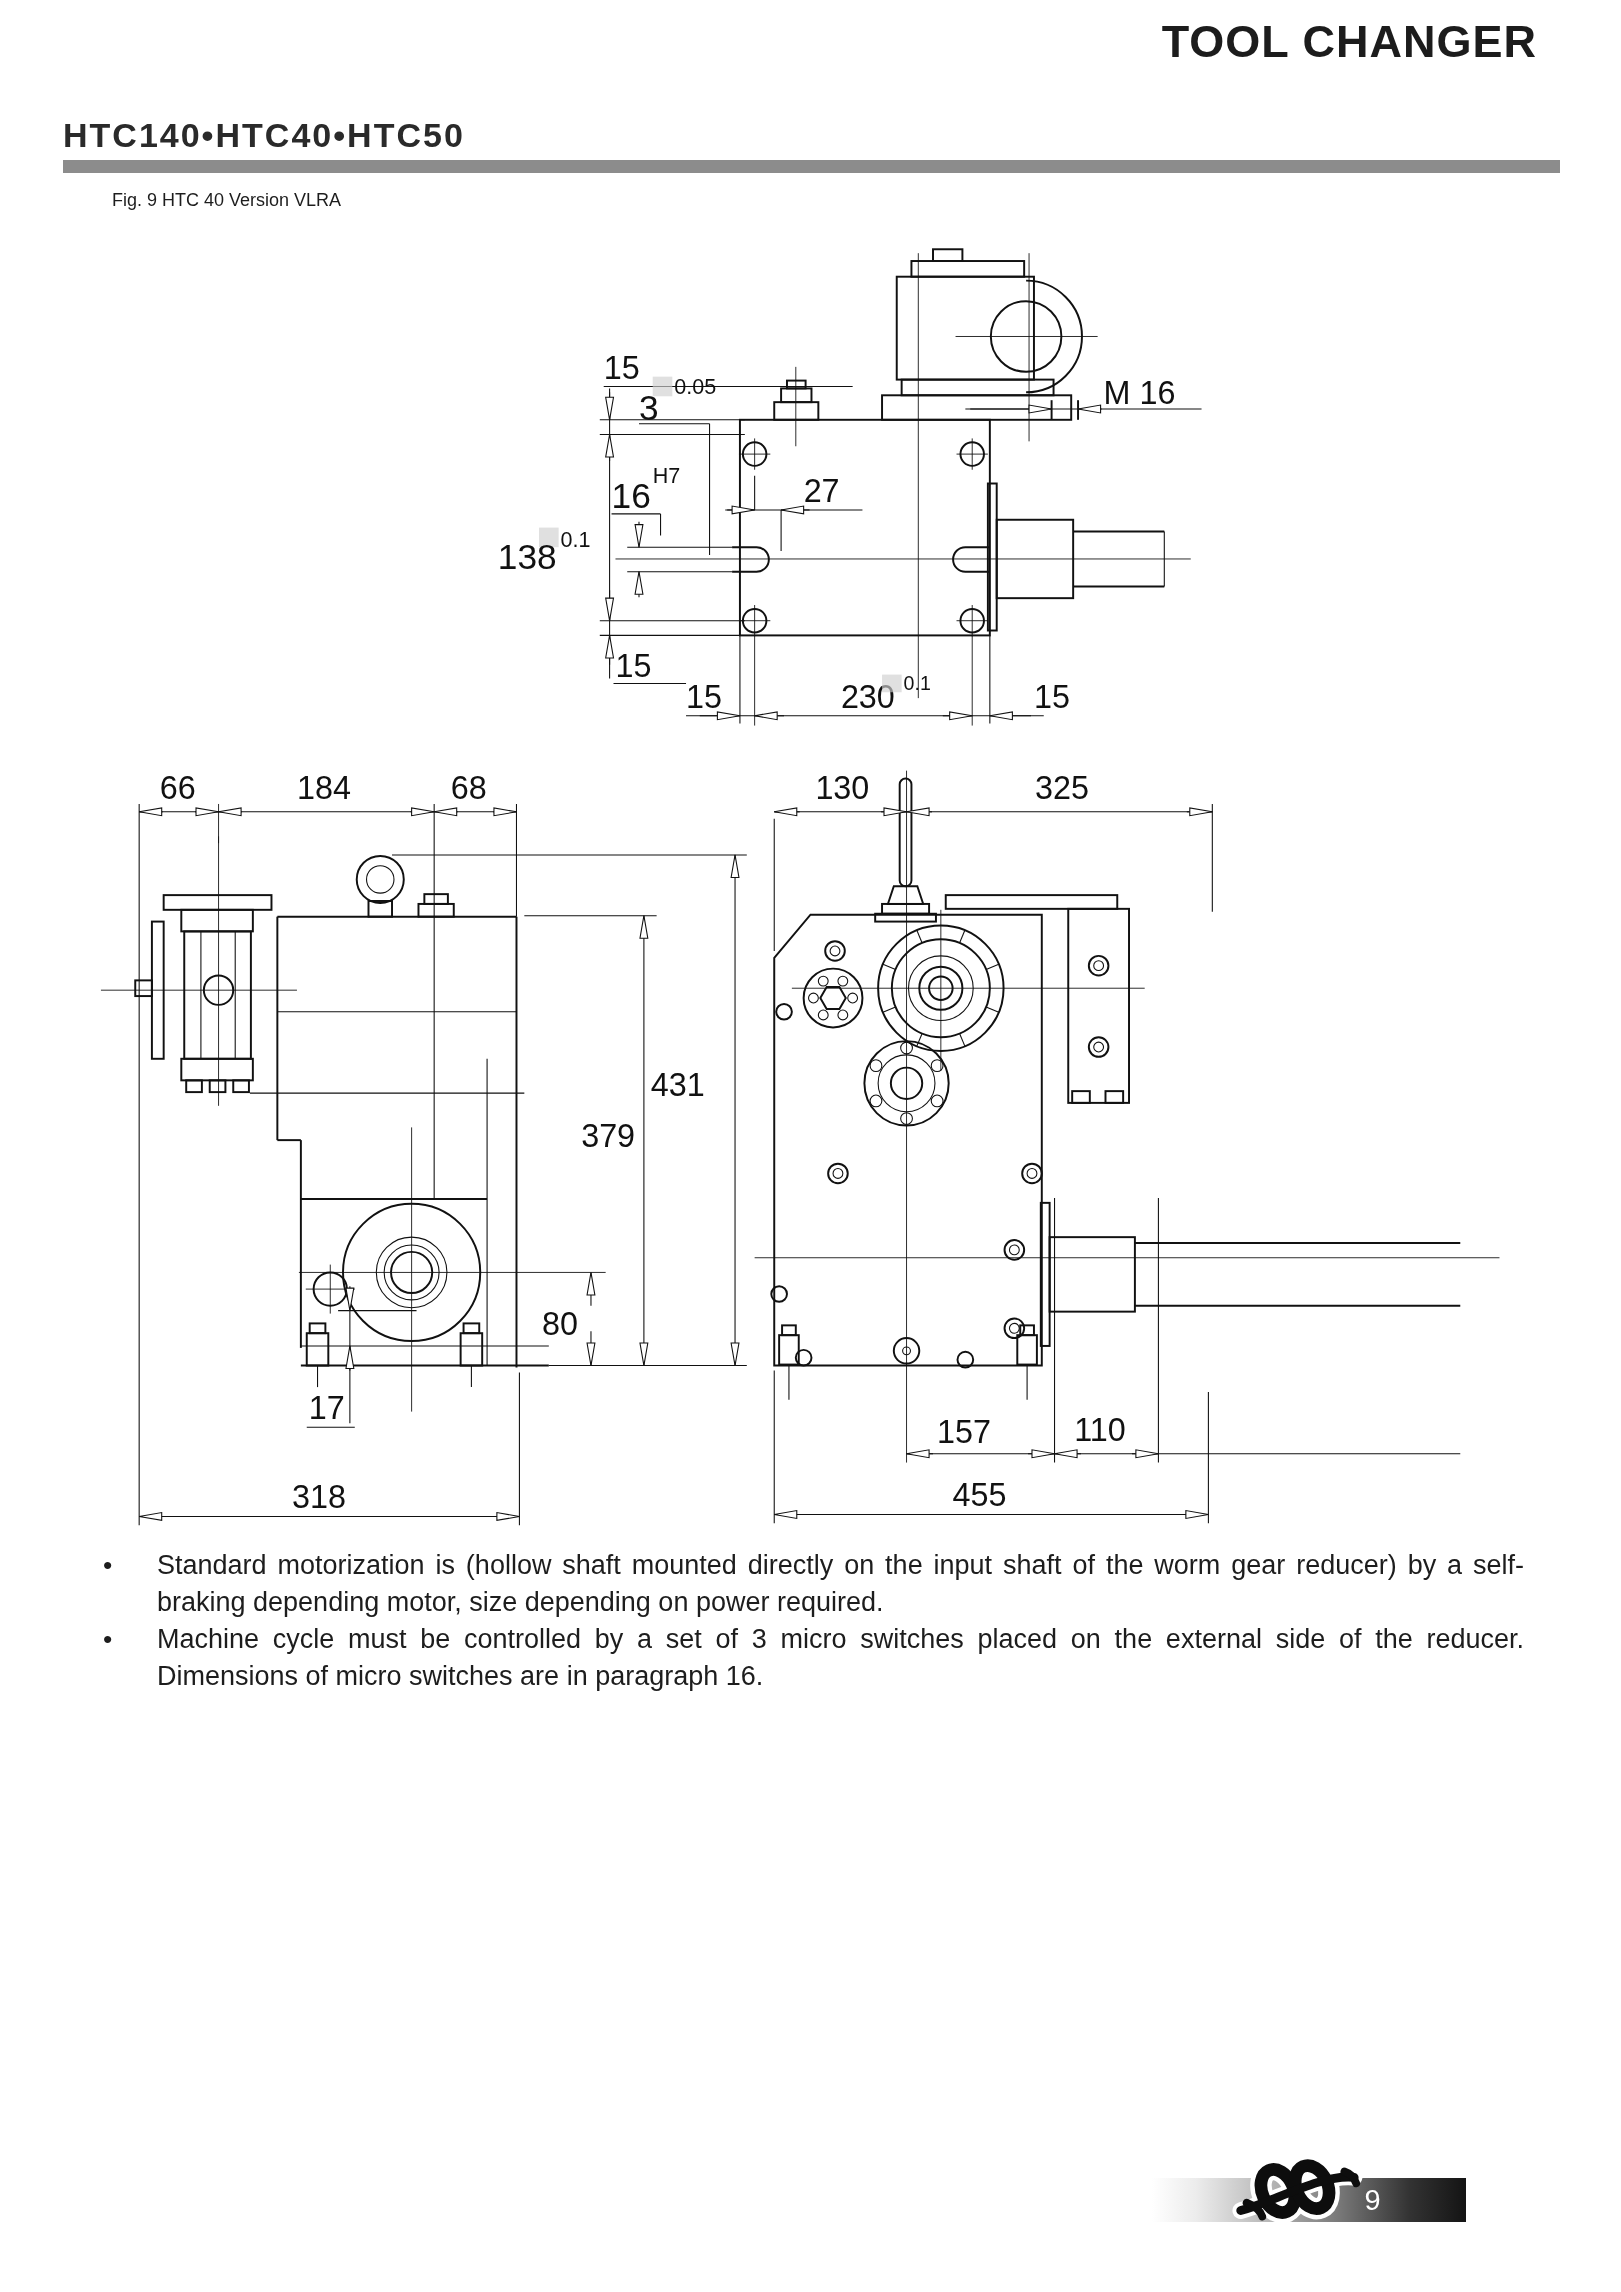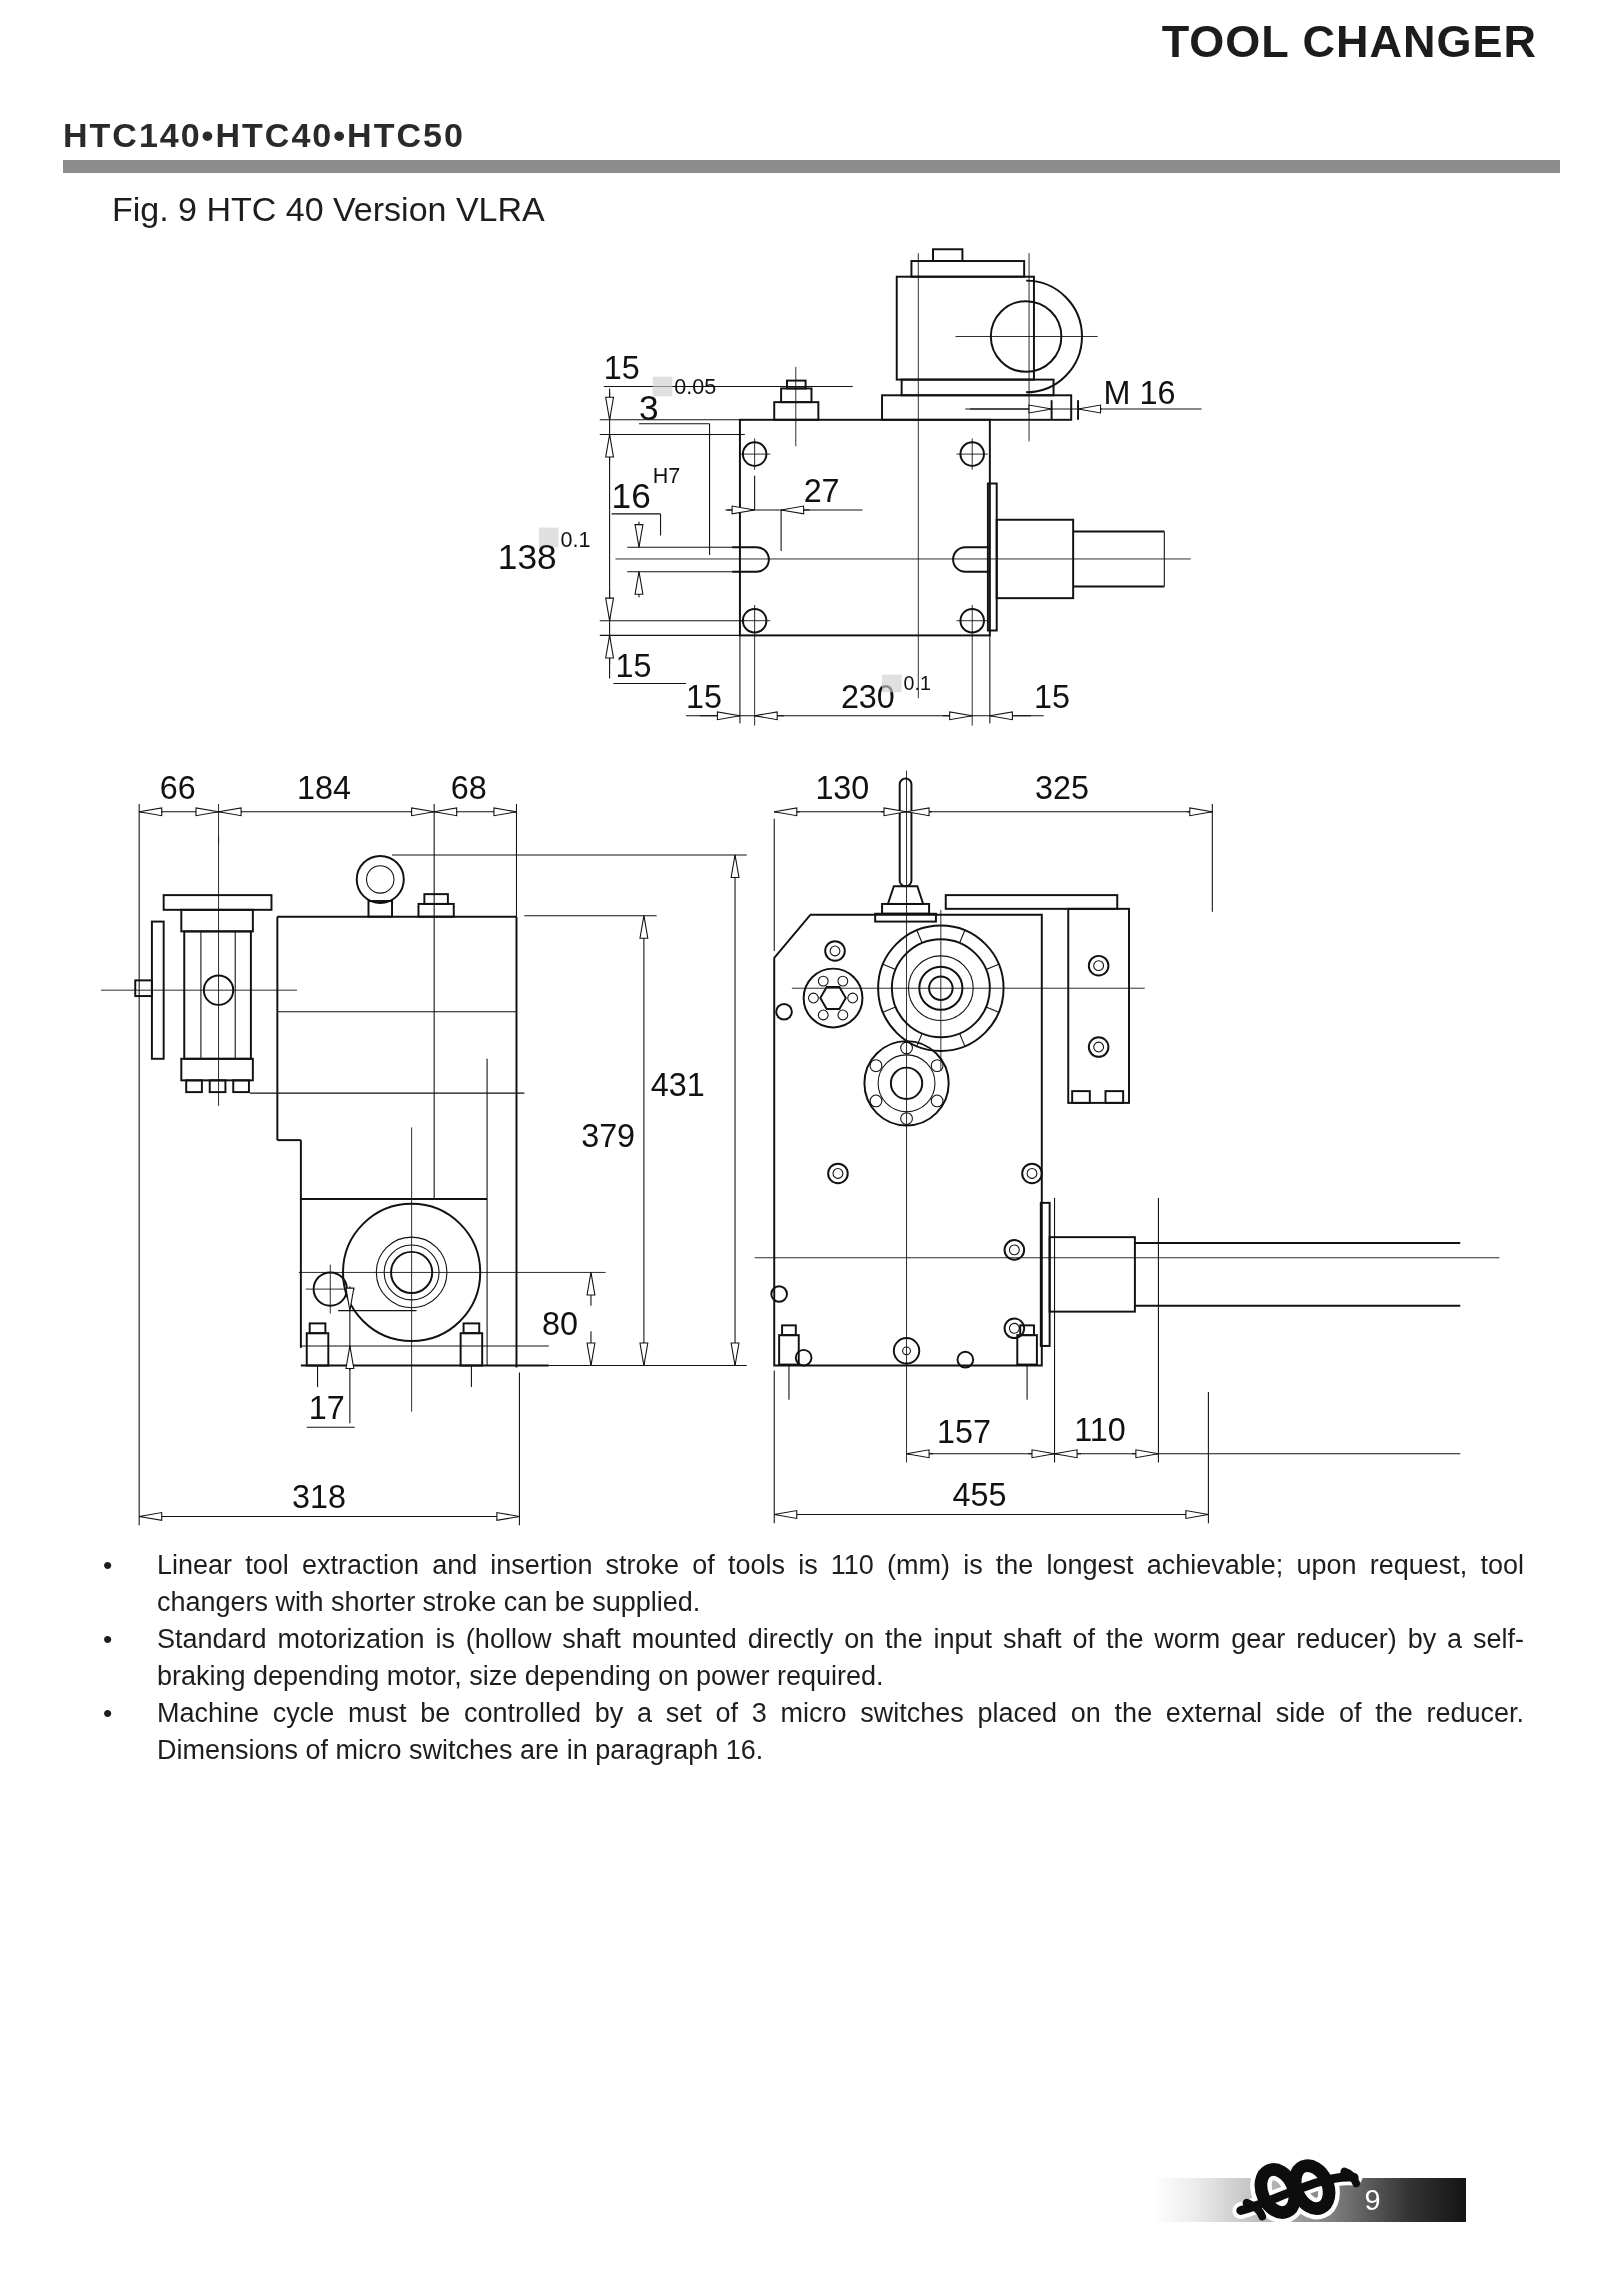--- a/index.html
+++ b/index.html
@@ -3,21 +3,21 @@
 <meta charset="utf-8">
 <style>
   html,body{margin:0;padding:0;}
   body{width:1621px;height:2293px;background:#ffffff;position:relative;
        font-family:"Liberation Sans",sans-serif;color:#1d1d1d;overflow:hidden;}
   .abs{position:absolute;}
   
   .title{top:15.7px;right:84px;font-size:45px;font-weight:700;letter-spacing:1px;color:#1c1c1c;}
   .models{left:63px;top:116px;font-size:34px;font-weight:700;letter-spacing:2px;color:#2a2a2a;}
   .rule{left:63px;top:160px;width:1497px;height:12.7px;background:#8c8c8c;}
-  .figcap{left:112px;top:190px;font-size:34px;color:#1d1d1d;}
+  .figcap{left:112px;top:190px;font-size:18px;color:#1d1d1d;}
   
   .notes{left:101px;top:1547px;width:1423px;margin:0;padding:0;list-style:none;}
   .notes li{position:relative;padding-left:56px;font-size:27px;line-height:37px;
             text-align:justify;color:#1d1d1d;}
   .notes li::before{content:"\2022";position:absolute;left:2px;top:0px;font-size:26.5px;}
   
   .fbar{left:1152px;top:2178px;width:314px;height:44px;
         background:linear-gradient(90deg,#ffffff 0%,#ececec 14%,#b5b5b5 38%,#777777 60%,#333333 82%,#141414 100%);}
   .pagenum{left:1353px;top:2184px;width:39px;text-align:center;font-size:29px;color:#ffffff;}
   .logo{left:1227px;top:2148px;}
@@ -382,21 +382,20 @@
     <text x="1188" y="1476" class="d33"></text>
 
     <line x1="790" y1="1398" x2="790" y2="1554" class="t"></line>
     <line x1="1233" y1="1420" x2="1233" y2="1554" class="t"></line>
     <line x1="790" y1="1545" x2="1233" y2="1545" class="dim" marker-start="url(#ar)" marker-end="url(#ar)"></line>
     <text x="972" y="1536" class="d33">455</text>
   </g>
 </svg>
 
 <ul class="abs notes">
-  <li>Linear tool extraction and insertion stroke of tools is 110 (mm) is the longest achievable; upon request, tool changers with shorter stroke can be supplied.</li>
   <li>Standard motorization is (hollow shaft mounted directly on the input shaft of the worm gear reducer) by a self-braking depending motor, size depending on power required.</li>
   <li>Machine cycle must be controlled by a set of 3 micro switches placed on the external side of the reducer. Dimensions of micro switches are in paragraph 16.</li>
 </ul>
 
 <div class="abs fbar"></div>
 <svg class="abs logo" width="137" height="88" viewBox="0 0 140 90">
 
   <g fill="none" stroke="#ffffff" stroke-linecap="round">
     <ellipse cx="52" cy="44" rx="16" ry="23" stroke-width="22" transform="rotate(-24 52 44)"></ellipse>
     <ellipse cx="87" cy="40" rx="16" ry="23" stroke-width="22" transform="rotate(-24 87 40)"></ellipse>

